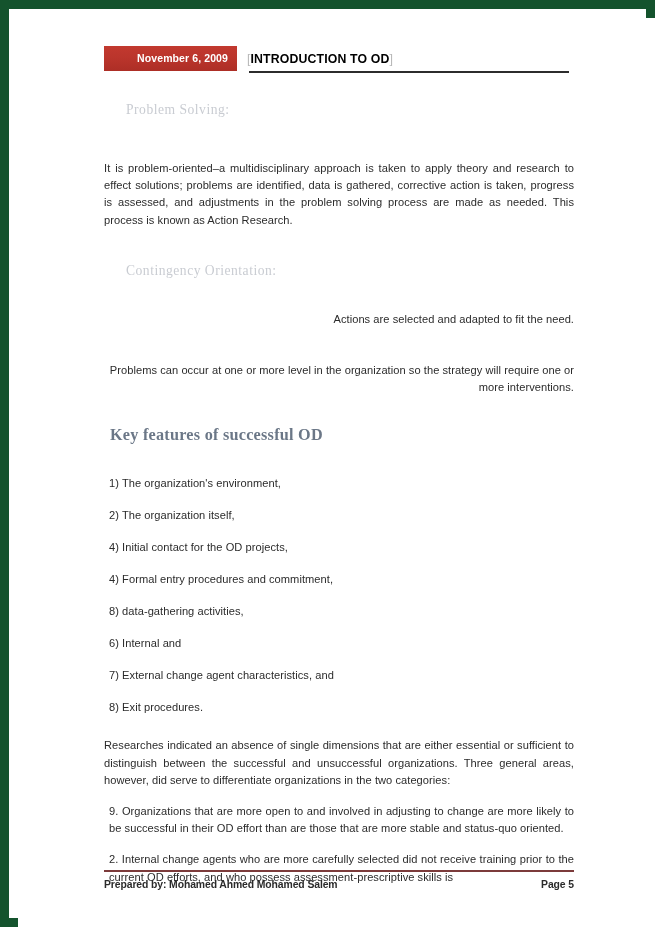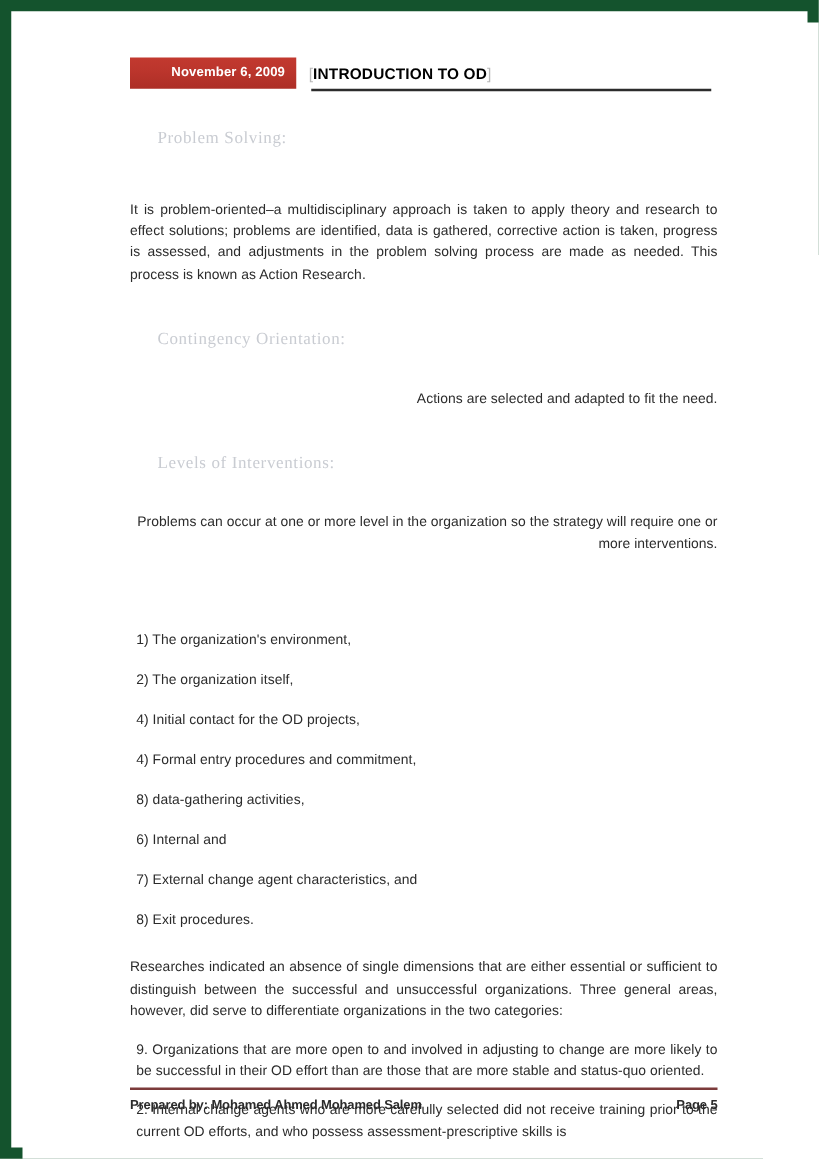--- a/index.html
+++ b/index.html
@@ -219,28 +219,28 @@
       <div class="sp-18"></div>
 
       <div class="sub-heading">Contingency Orientation:</div>
 
       <div class="sp-16"></div>
 
       <p class="body-par indent noj">Actions are selected and adapted to fit the need.</p>
 
       <div class="sp-18"></div>
 
-      <div class="sub-heading">Levels of Interventions:</div>
 
       <div class="sp-16"></div>
 
       <p class="body-par indent noj">Problems can occur at one or more level in the organization so the strategy will require one or more interventions.</p>
 
       <div class="sp-30"></div>
 
+      <div class="main-heading">Key features of successful OD</div>
 
       <div class="sp-30"></div>
 
       <div>
         <div class="list-item">1) The organization's environment,</div>
         <div class="sp-16"></div>
         <div class="list-item">2) The organization itself,</div>
         <div class="sp-16"></div>
         <div class="list-item">4) Initial contact for the OD projects,</div>
         <div class="sp-16"></div>

